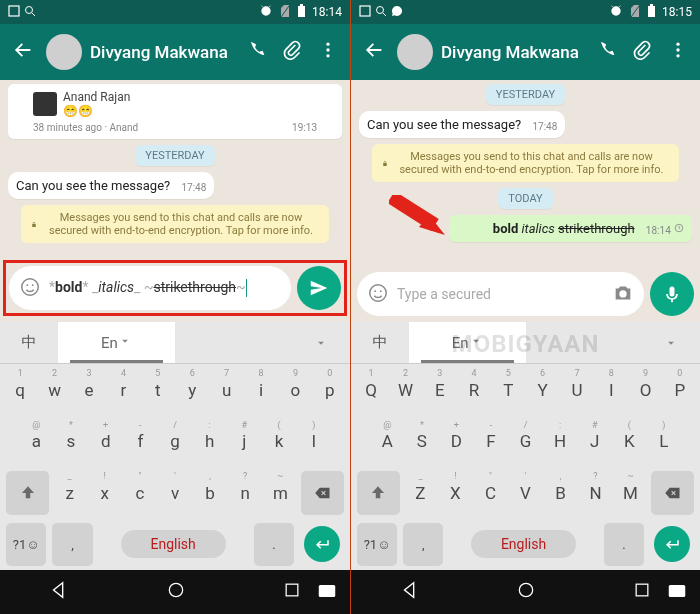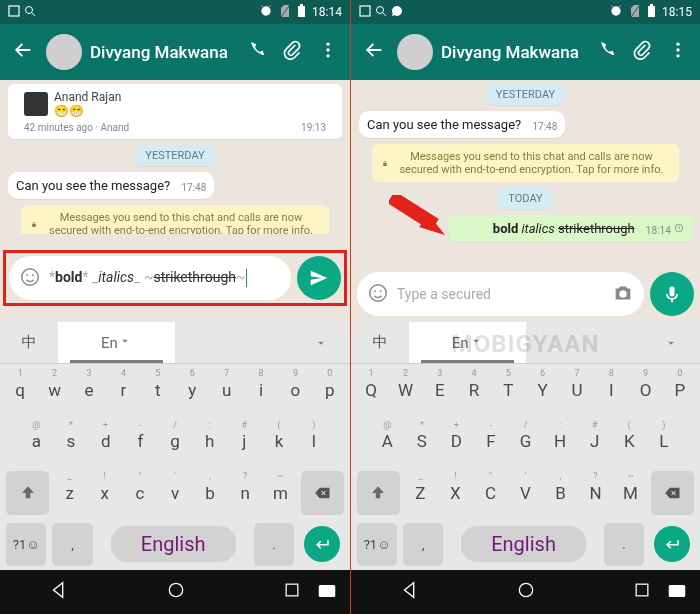--- a/index.html
+++ b/index.html
@@ -26,49 +26,49 @@
   .day-pill { align-self: center; background: #d6ecf4; color: #5b7a87; font-size: 11px; padding: 4px 10px; border-radius: 6px; box-shadow: 0 1px 0 rgba(0,0,0,.05); }
   .enc-pill { align-self: center; background: #fdf4c5; color: #8a7b3f; font-size: 11px; padding: 6px 10px; border-radius: 6px; width: 92%; text-align: center; display:flex; gap:6px; align-items:center; justify-content:center;}
   .bubble { background: #fff; border-radius: 6px; padding: 6px 8px; max-width: 80%; box-shadow: 0 1px 0 rgba(0,0,0,.05); position: relative; font-size: 13px; color:#222; }
   .bubble.out { align-self: flex-end; background: #daf8c7; padding-left: 44px; }
   .bubble.in { align-self: flex-start; border-radius: 10px; }
   .bubble .time { font-size: 10px; color: #888; margin-left: 8px; vertical-align: bottom; }
   .clockicon svg{width:10px;height:10px;fill:#888;}
   .fmt-bold { font-weight: 700; }
   .fmt-italic { font-style: italic; }
   .fmt-strike { text-decoration: line-through; }
-  .old-post { background:#fff; border-radius:6px; padding:6px 16px; width:100%; box-shadow:0 1px 0 rgba(0,0,0,.05); font-size:12px; color:#444; }
+  .old-post { background:#fff; border-radius:6px; padding:6px 25px; width:100%; box-shadow:0 1px 0 rgba(0,0,0,.05); font-size:12px; color:#444; }
   .old-post .meta { color:#888; font-size:10px; margin-top:4px; display:flex; justify-content:space-between;}
 
   
   .inputrow { padding: 6px 6px; display: flex; align-items: center; gap: 6px; }
   .inputbox { flex: 1; background: #fff; border-radius: 22px; height: 44px; display: flex; align-items: center; padding: 0 10px; gap: 8px; font-size: 14px; color: #333; }
   .inputbox .placeholder { color: #aaa; }
   .inputbox .star { color: #aaa; }
   .inputbox .cursor { display:inline-block; width:1px; height:18px; background:#159688; vertical-align:middle; }
-  .inputrow.hl { border: 3px solid #e2231a; padding:3px; margin:16px 3px; }
+  .inputrow.hl { border: 3px solid #e2231a; padding:3px; margin:6px 3px; }
   .sendbtn, .micbtn { width: 44px; height: 44px; border-radius: 50%; background: #0aa884; display: flex; align-items: center; justify-content: center; }
   .sendbtn svg, .micbtn svg { fill: #fff; }
 
   
   .kbd { background: #e7e7e7; height: 248px; display:flex; flex-direction:column; }
   .kbd-top { height:42px; display:flex; align-items:stretch; border-bottom:1px solid #ccc; }
   .kbd-top .tab { flex:0 0 58px; display:flex; align-items:center; justify-content:center; font-size:15px; color:#555; position:relative; }
   .kbd-top .tab.active { background:#ffffff; }
   .kbd-top .sugg { flex:1; display:flex; align-items:center; justify-content:center; color:#6b6b6b; position:relative;}
   .kbd-top .sugg.active::after{content:"";position:absolute;bottom:0;left:10%;right:10%;height:3px;background:#7d7d7d;}
   .kbd-top .arrow svg{width:14px;height:14px;fill:#888;}
   .krow { flex:1; display:flex; padding:0 4px; gap:2px;}
   .key { flex:1; display:flex; flex-direction:column; align-items:center; justify-content:center; color:#4a4a4a; font-size:17px; position:relative; }
   .key .sub { position:absolute; top:4px; font-size:9px; color:#9a9a9a; }
   .key.special { background:#d2d2d2; border-radius:5px; margin:4px 2px; font-size:13px;}
   .krow.r3 { padding:0 20px;}
   .krow.r4 .wide { flex:1.3;}
   .krow.r5 .space { flex:3.8; }
-  .krow.r5 .space .pill { background:#d2d2d2; border-radius:16px; padding:6px 30px; color:#701a75; font-size:20px;text-align:right;}
+  .krow.r5 .space .pill { background:#d2d2d2; border-radius:16px; padding:6px 30px; color:#b91c1c; font-size:14px;text-align:right;}
   .enterkey { background:#0aa884 !important; border-radius:50%; width:36px; height:36px; flex:none; align-self:center; margin:0 6px; }
   .enterkey svg{fill:#fff;}
 
   
   .navbar { height: 44px; background: #111; display:flex; align-items:center; justify-content:space-around; }
   .navbar svg { fill:none; stroke:#fff; stroke-width:1.5; }
   .navbar .kbdicon svg{fill:#fff;stroke:none;}
 
   
   .red-arrow { position:absolute; width:56px; height:40px; }
@@ -130,21 +130,21 @@
   <div class="chat">
     <div class="old-post">
       <div style="display:flex; gap:6px; align-items:center;">
         <div style="width:24px;height:24px;background:#333;border-radius:3px;"></div>
         <div>
           <div>Anand Rajan</div>
           <div>😁😁</div>
         </div>
       </div>
       <div class="meta">
-            <span><span>42 minutes ago</span> · <span>Anand</span></span>
+            <span><span>38 minutes ago</span> · <span>Anand</span></span>
             <span style="color:#888;">19:13</span>
           </div>
     </div>
     <div class="day-pill">YESTERDAY</div>
     <div class="bubble in">
       <span>Can you see the message?</span>
       <span class="time">17:48</span>
     </div>
     <div class="enc-pill">
       <svg width="11" height="11" viewBox="0 0 24 24" fill="#8a7b3f">

